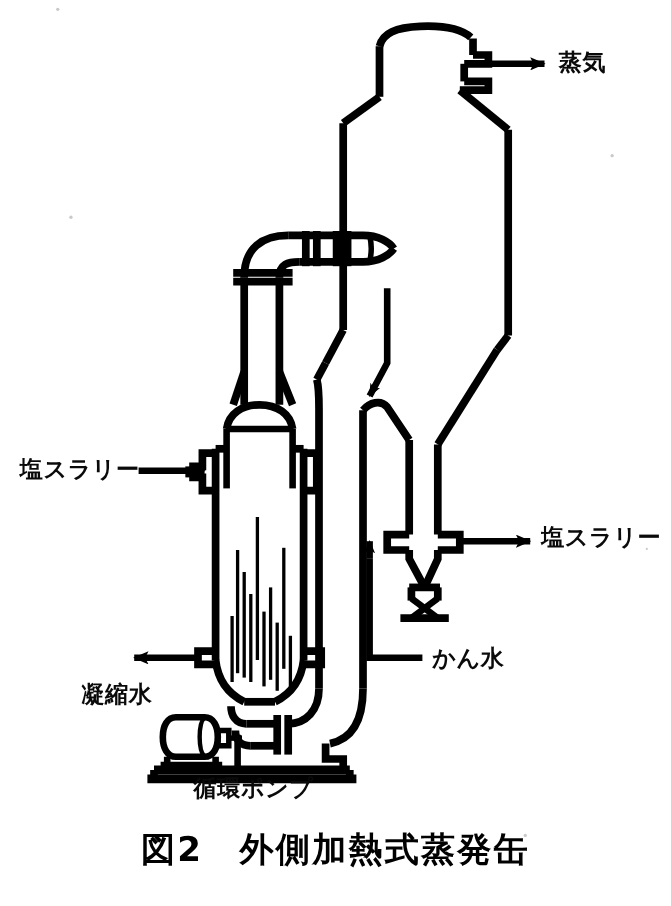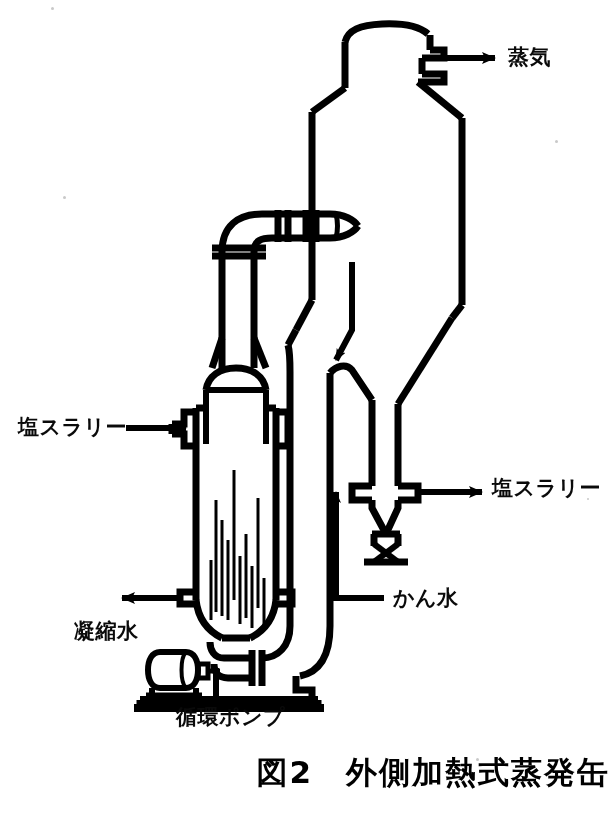--- a/index.html
+++ b/index.html
@@ -19,21 +19,21 @@
     color:#0a0a0a;
     white-space:nowrap;
     line-height:1;
     font-weight:700;
   }
   .lbl-side{font-size:21px;letter-spacing:0.5px;}
   .lbl-pump{font-size:21px;letter-spacing:0.5px;}
   #caption{
     position:absolute;
     left:0;top:752px;width:610px;
-    text-align:right;
+    text-align:center;
     font-size:31px;
     font-weight:900;
     letter-spacing:2px;
     color:#000;
     font-family:"DejaVu Sans","Liberation Sans",sans-serif;
   }
   .speck{position:absolute;background:#c9c9c9;border-radius:50%;}
 </style>
 </head>
 <body>

